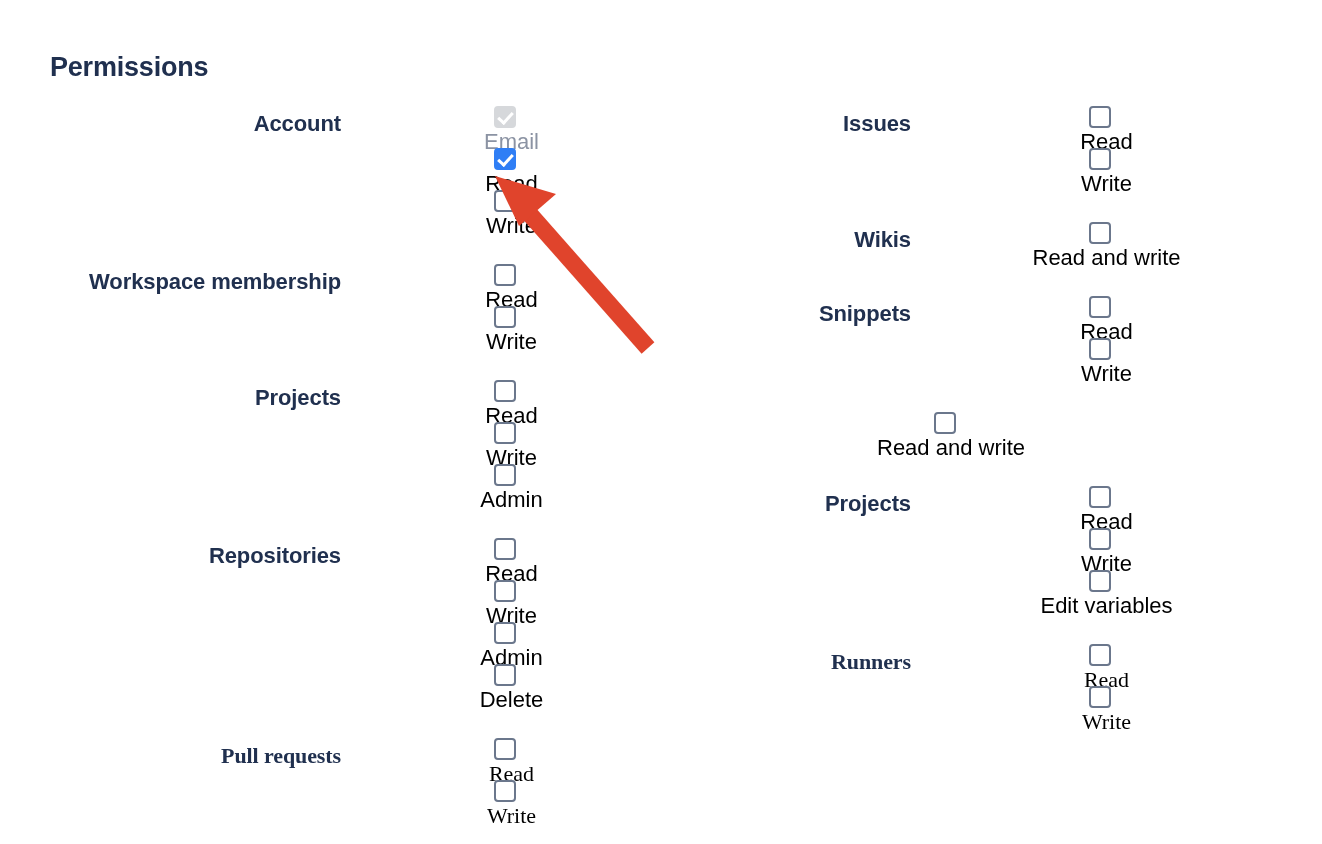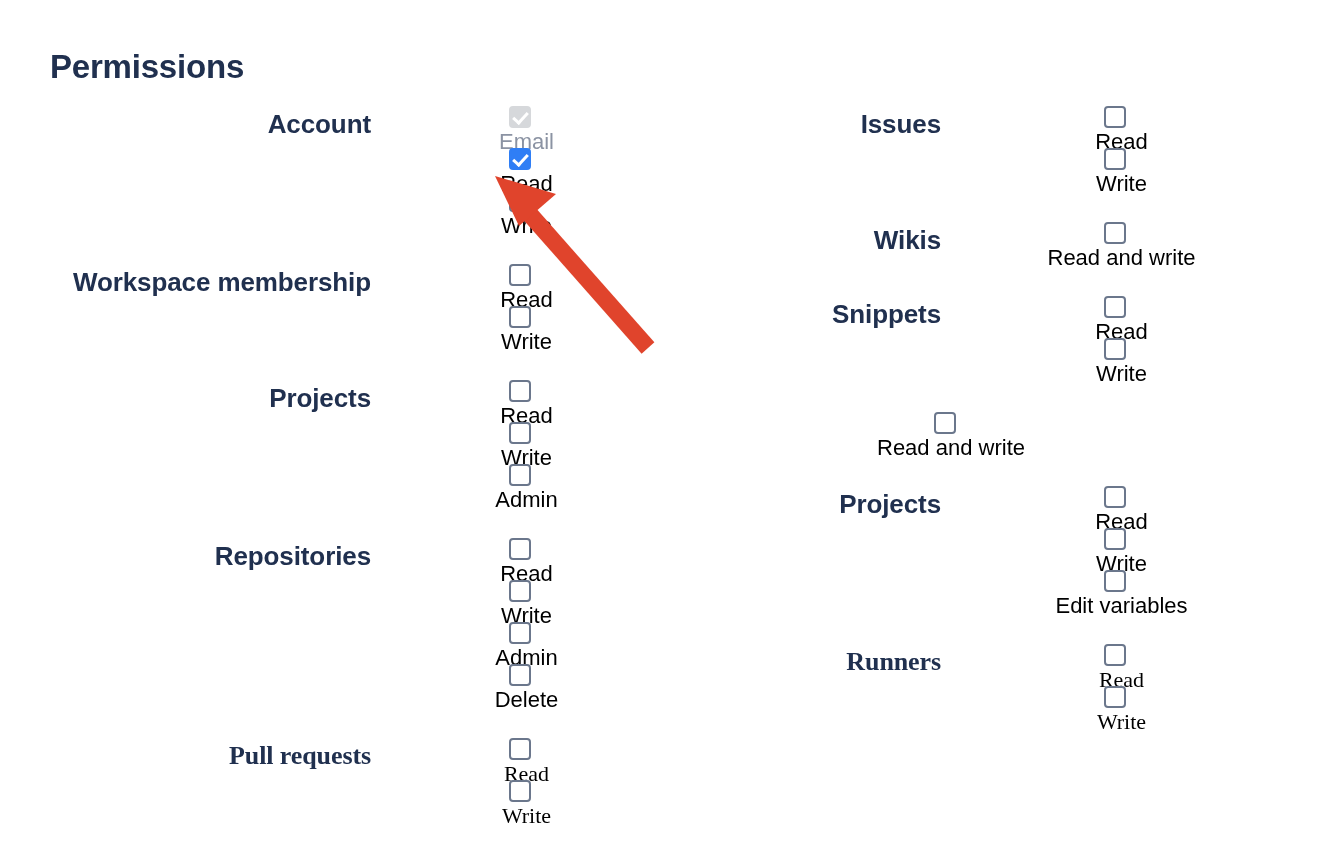--- a/index.html
+++ b/index.html
@@ -19,21 +19,21 @@
   .page {
     position: relative;
     width: 1322px;
     height: 844px;
   }
 
   .page-title {
     position: absolute;
     left: 50px;
     top: 50px;
-    font-size: 33px;
+    font-size: 27px;
     font-weight: bold;
     color: #20304f;
     letter-spacing: -0.2px;
     line-height: 34px;
   }
 
   
   .column {
     position: absolute;
     top: 106px;
@@ -44,28 +44,27 @@
   .perm-group {
     display: flex;
     flex-direction: row;
     align-items: flex-start;
     margin-bottom: 32px;
   }
   .perm-group:last-child { margin-bottom: 0; font-family: Liberation Serif, serif; }
 
   .group-label {
     text-align: right;
-    font-size: 26px;
+    font-size: 22px;
     font-weight: bold;
     color: #20304f;
     line-height: 34px;
     letter-spacing: -0.1px;
     padding-top: 1px;
     flex: 0 0 auto;
-    margin-left: 30px;
   }
   .column.left  .group-label { width: 341px; }
   .column.right .group-label { width: 311px; text-align: right; }
 
   .options {
     display: flex;
     flex-direction: column;
     padding-left: 29px;
     flex: 1 1 auto;
   }

